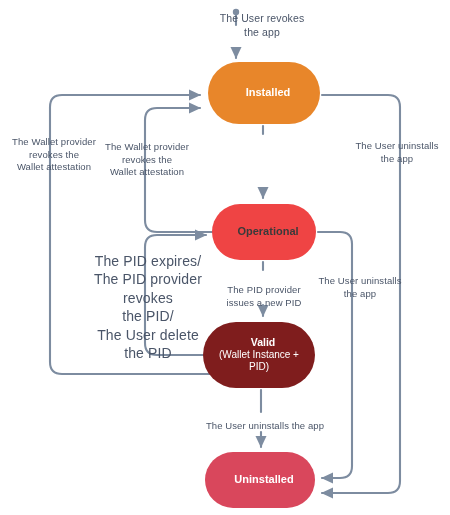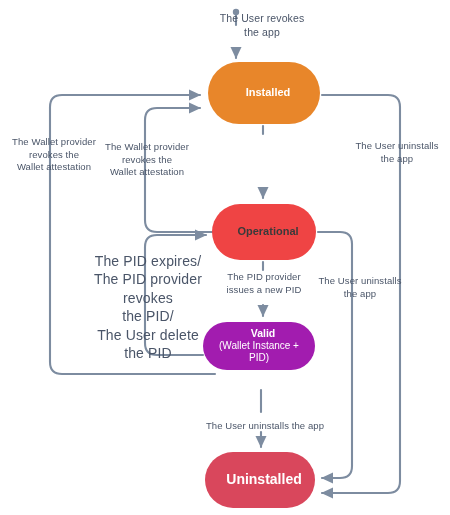--- a/index.html
+++ b/index.html
@@ -91,28 +91,28 @@
   </svg>
 
   <div class="node" style="left:208px; top:62px; width:112px; height:62px; background:#e8862a; border-radius:31px; color:#ffffff;">
     <div class="node-label" style="font-size:11px;">Installed</div>
   </div>
 
   <div class="node" style="left:212px; top:204px; width:104px; height:56px; background:#ef4444; border-radius:28px; color:#3a3a3a;">
     <div class="node-label" style="font-size:11px;">Operational</div>
   </div>
 
-  <div class="node" style="left:203px; top:322px; width:112px; height:48px; background:#a21caf; border-radius:33px; color:#ffffff;">
+  <div class="node" style="left:203px; top:322px; width:112px; height:66px; background:#7f1d1d; border-radius:33px; color:#ffffff;">
     <div class="node-label" style="font-size:10.5px;">Valid</div>
     <div class="node-sub" style="font-size:10px; white-space:pre-line;">(Wallet Instance +
 PID)</div>
   </div>
 
   <div class="node" style="left:205px; top:452px; width:110px; height:56px; background:#d9475c; border-radius:28px; color:#ffffff;">
-    <div class="node-label" style="font-size:14px;">Uninstalled</div>
+    <div class="node-label" style="font-size:11px;">Uninstalled</div>
   </div>
 
   <div class="edge-label" style="left:182px; top:12px; width:160px; font-size:10.5px; color:#4a5568;">The User revokes
 the app</div>
 
   <div class="edge-label" style="left:5px; top:136px; width:98px; font-size:9.5px; color:#4a5568;">The Wallet provider
 revokes the
 Wallet attestation</div>
 
   <div class="edge-label" style="left:98px; top:141px; width:98px; font-size:9.5px; color:#4a5568;">The Wallet provider
@@ -121,21 +121,21 @@
 
 
   <div class="edge-label" style="left:348px; top:140px; width:98px; font-size:9.5px; color:#4a5568;">The User uninstalls
 the app</div>
 
   <div class="edge-label" style="left:86px; top:252px; width:124px; font-size:14px; color:#4a5568;">The PID expires/
 The PID provider revokes
 the PID/
 The User delete the PID</div>
 
-  <div class="edge-label" style="left:212px; top:271px; width:104px; font-size:9.5px; color:#4a5568;">The PID provider
+  <div class="edge-label" style="left:212px; top:284px; width:104px; font-size:9.5px; color:#4a5568;">The PID provider
 issues a new PID</div>
 
   <div class="edge-label" style="left:310px; top:275px; width:100px; font-size:9.5px; color:#4a5568;">The User uninstalls
 the app</div>
 
   <div class="edge-label" style="left:185px; top:420px; width:160px; font-size:9.5px; color:#4a5568;">The User uninstalls the app</div>
 
 </div>
 
 </body></html>

